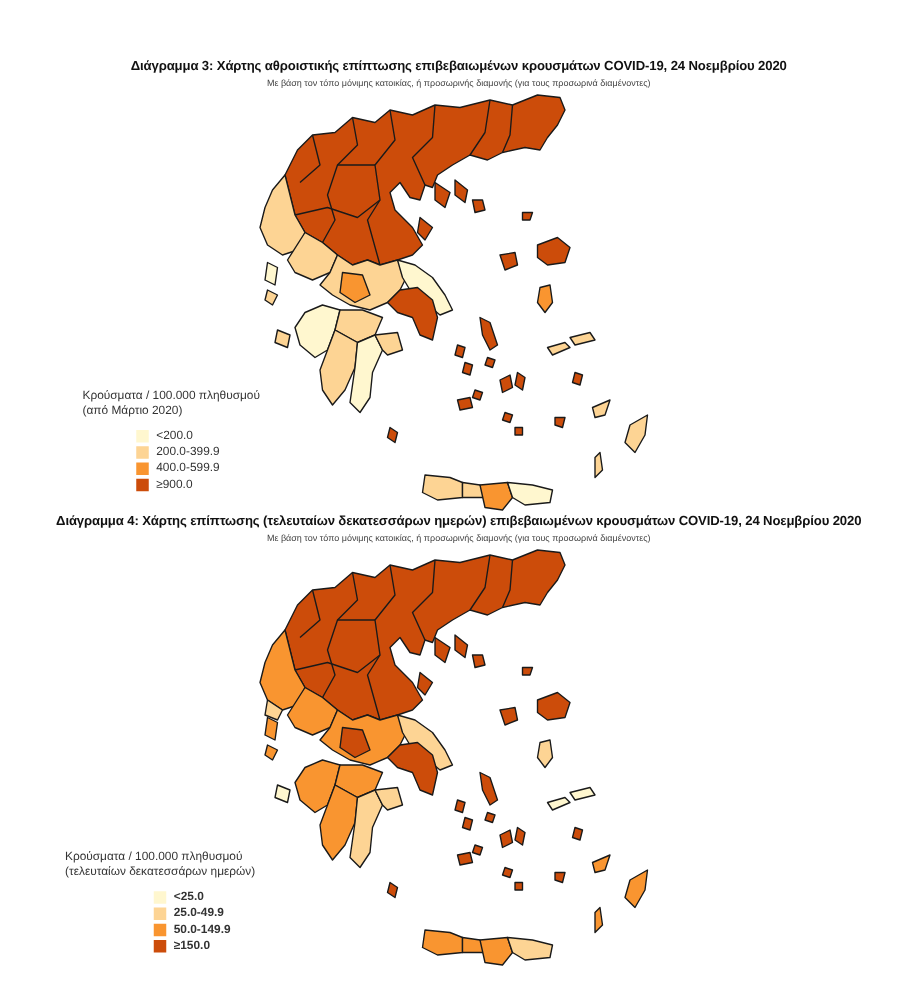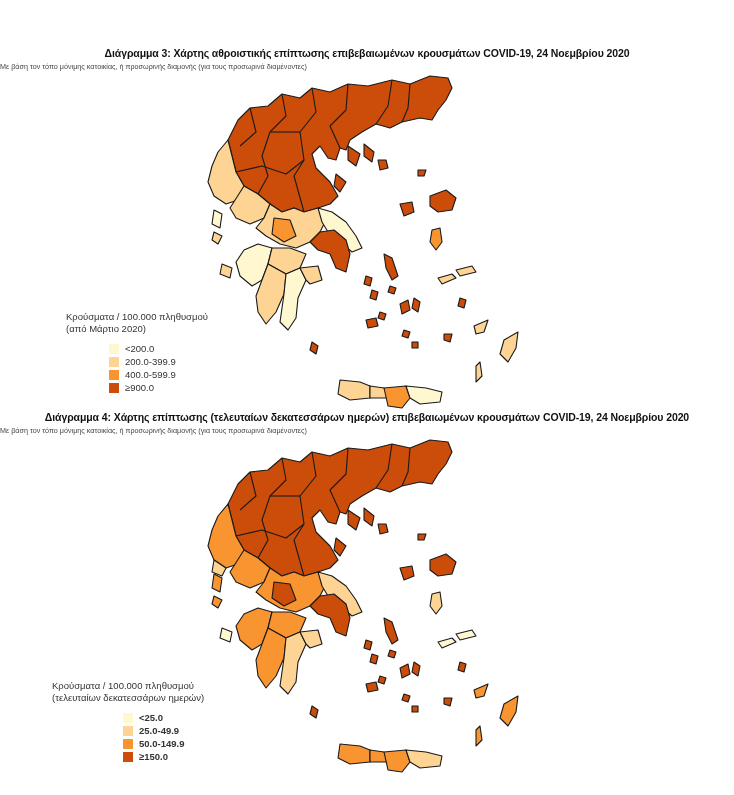--- a/index.html
+++ b/index.html
@@ -3,21 +3,21 @@
 <meta charset="utf-8">
 <style>
   html, body { margin: 0; padding: 0; background: #ffffff; }
   body { width: 734px; height: 795px; position: relative; overflow: hidden; font-family: "Liberation Sans", "DejaVu Sans", sans-serif; color: #222; }
   .figure { position: absolute; left: 0; width: 734px; }
   .fig1 { top: 16px; height: 395px; margin-top: 20px; }
   .fig2 { top: 400px; height: 395px; }
   .fig-title { position: absolute; left: 0; width: 734px; text-align: center; font-weight: bold; font-size: 10.5px; color: #111; letter-spacing: -0.1px; }
   .fig1 .fig-title { top: 11px; }
   .fig2 .fig-title { top: 11px; }
-  .fig-subtitle { position: absolute; left: 0; width: 734px; text-align: left; font-size: 7.2px; color: #444; }
+  .fig-subtitle { position: absolute; left: 0; width: 734px; text-align: center; font-size: 7.2px; color: #444; }
   .fig1 .fig-subtitle { top: 26px; }
   .fig2 .fig-subtitle { top: 26px; }
   .map-svg { position: absolute; left: 0; top: 0; width: 734px; height: 395px; }
   .map-svg path, .map-svg polygon, .map-svg ellipse { stroke: #1a1a1a; stroke-width: 1.1; stroke-linejoin: round; }
   .legend { position: absolute; font-size: 9.5px; color: #333; }
   .legend-title { text-align: left; line-height: 12px; }
   .legend-items { margin-top: 7px; }
   .legend-item { display: flex; align-items: center; height: 13px; }
   .swatch { width: 10px; height: 10px; margin-right: 6px; display: inline-block; }
   .fig1 .legend { left: 66px; top: 275px; width: 175px; }

